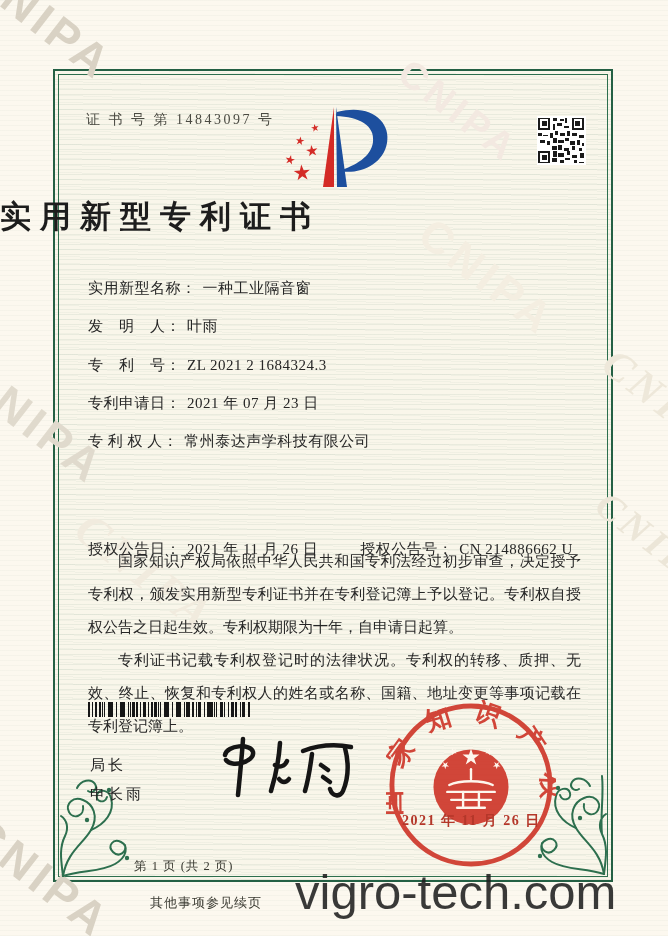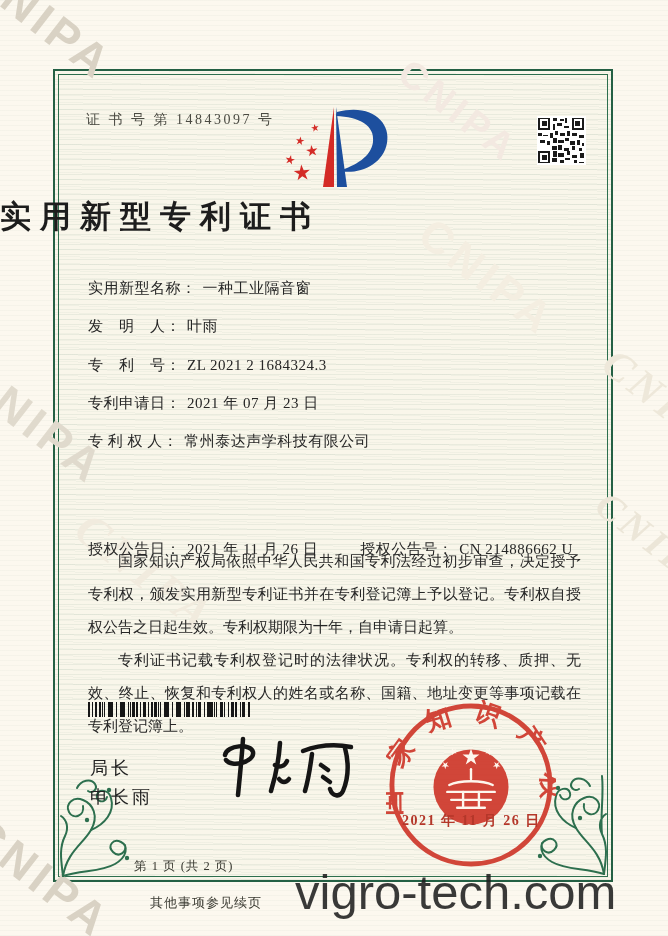--- a/index.html
+++ b/index.html
@@ -69,21 +69,21 @@
   
   .barcode {
     position:absolute; left:88px; top:702px; width:164px; height:15px; z-index:3;
     background-image:
       repeating-linear-gradient(90deg,#161616 0 1.5px,transparent 1.5px 4px),
       repeating-linear-gradient(90deg,#161616 0 1px,transparent 1px 7px),
       repeating-linear-gradient(90deg,#161616 0 2.5px,transparent 2.5px 11px);
   }
   
   .officer-title, .officer-name {
-    position:absolute; left:90px; z-index:3; font-size:18px; letter-spacing:3px; color:#222;
+    position:absolute; left:90px; z-index:3; font-size:15px; letter-spacing:3px; color:#222;
     font-family:"Liberation Sans","DejaVu Sans",sans-serif;
   }
   .officer-title { top:756px; }
   .officer-name  { top:785px; }
   .signature { position:absolute; left:183px; top:731px; z-index:4; }
   .seal { position:absolute; left:386px; top:700px; z-index:4; opacity:0.93; }
   .seal-date {
     position:absolute; left:402px; top:812px; width:170px; z-index:5;
     font-size:14px; font-weight:bold; color:#b4372a; letter-spacing:1.5px; white-space:nowrap;
   }

